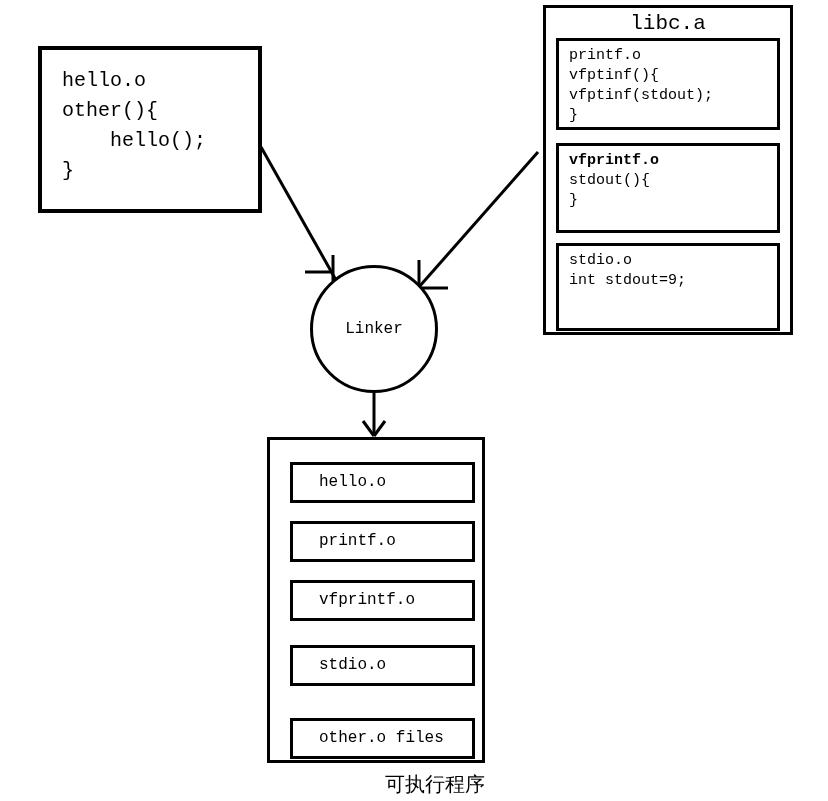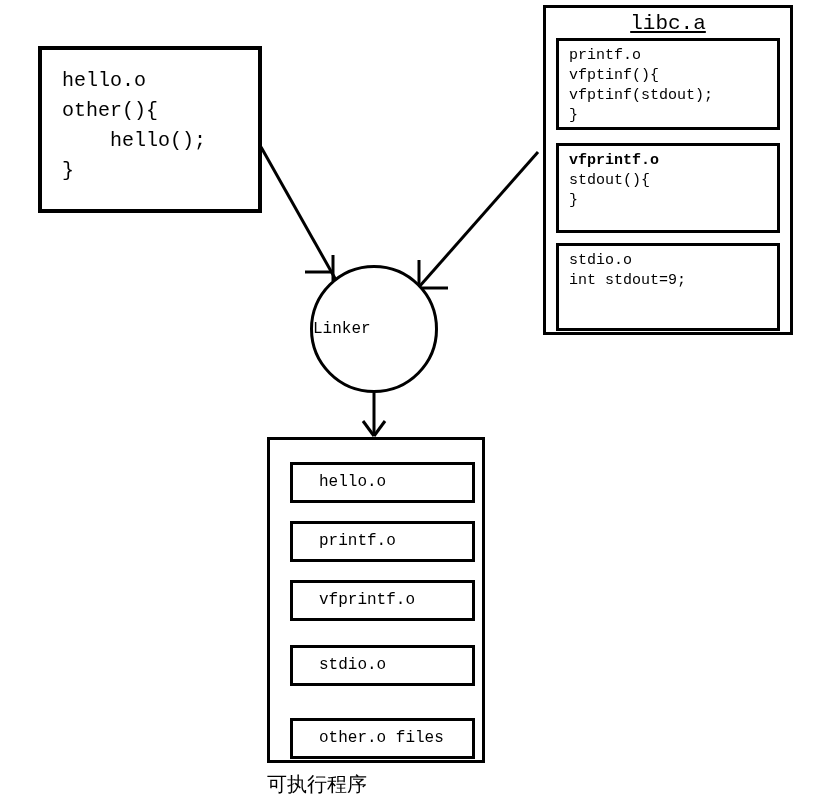--- a/index.html
+++ b/index.html
@@ -21,21 +21,20 @@
     padding: 16px 0 0 20px;
   }
   .hello-box .code-line {
     font-size: 20px; line-height: 30px; white-space: pre;
   }
 
   
   .libc-box {
     left: 543px; top: 5px; width: 250px; height: 330px;
     border: 3px solid #000;
-    text-decoration: underline;
   }
   .libc-title {
     text-align: center; font-size: 21px; line-height: 25px;
     padding-top: 3px; white-space: pre;
   }
   .member-box {
     position: absolute; box-sizing: border-box;
     left: 10px; width: 224px;
     border: 3px solid #000; background: #fff;
     padding: 5px 0 0 10px;
@@ -45,21 +44,21 @@
   .member-3 { top: 235px; height: 88px; }
   .member-box .code-line {
     font-size: 15px; line-height: 20px; white-space: pre;
   }
   .bold { font-weight: bold; }
 
   
   .linker-circle {
     left: 310px; top: 265px; width: 128px; height: 128px;
     border: 3px solid #000; border-radius: 50%;
-    display: flex; align-items: center; 
+    display: flex; align-items: center; justify-content: center;
     font-size: 16px;
   }
 
   
   .output-box {
     left: 267px; top: 437px; width: 218px; height: 326px;
     border: 3px solid #000;
   }
   .output-item {
     position: absolute; box-sizing: border-box;
@@ -70,21 +69,21 @@
   }
   .item-0 { top: 22px; }
   .item-1 { top: 81px; }
   .item-2 { top: 140px; }
   .item-3 { top: 205px; }
   .item-4 { top: 278px; }
 
   .caption {
     position: absolute;
     left: 267px; top: 771px; width: 218px;
-    text-align: left;
+    text-align: right;
     font-size: 20px;
     font-family: "DejaVu Sans", "Liberation Sans", sans-serif;
   }
 
   .arrow-layer {
     position: absolute; left: 0; top: 0;
     width: 828px; height: 801px;
     pointer-events: none;
   }
   .arrow-layer line { stroke: #000000; stroke-width: 3; }

